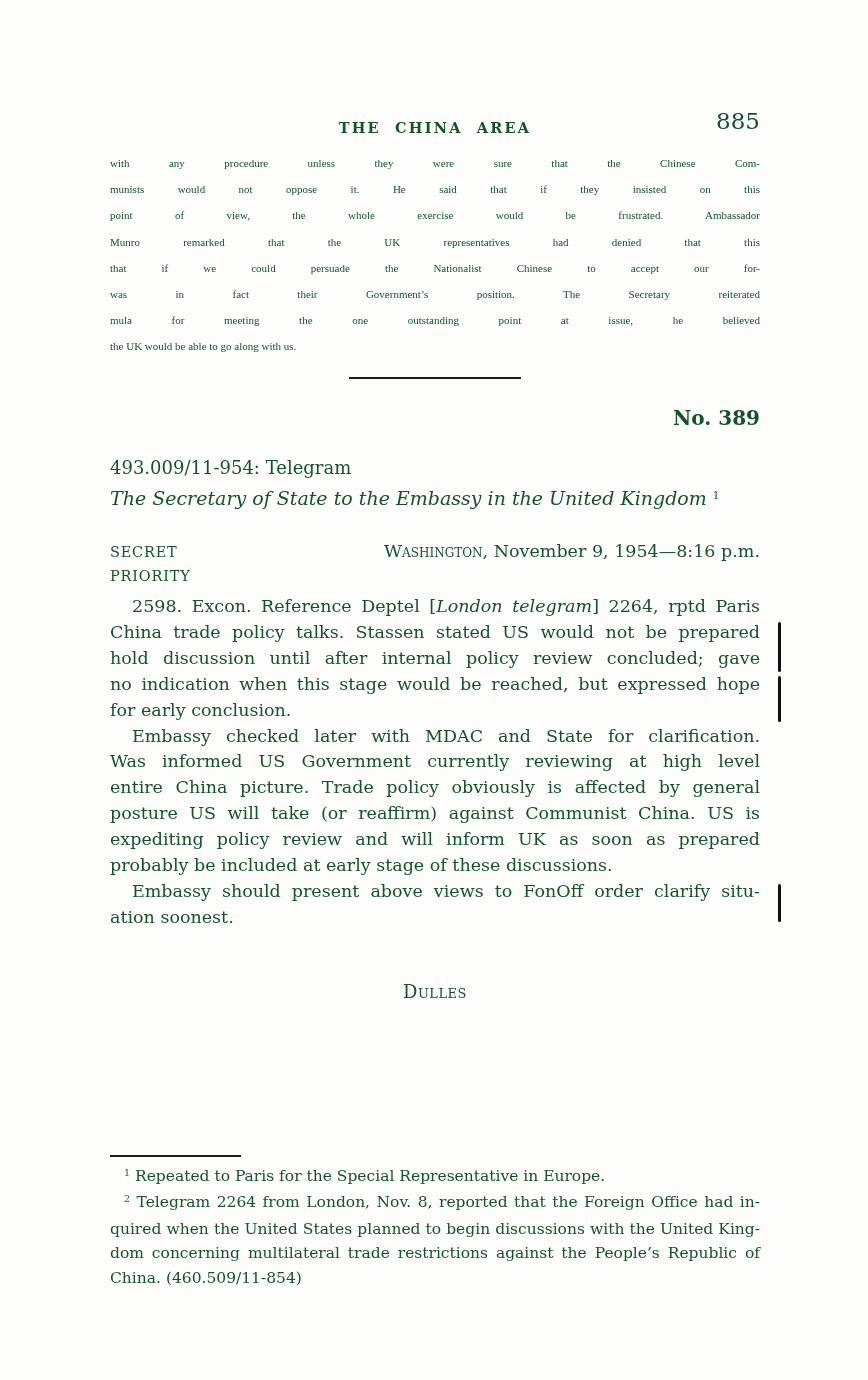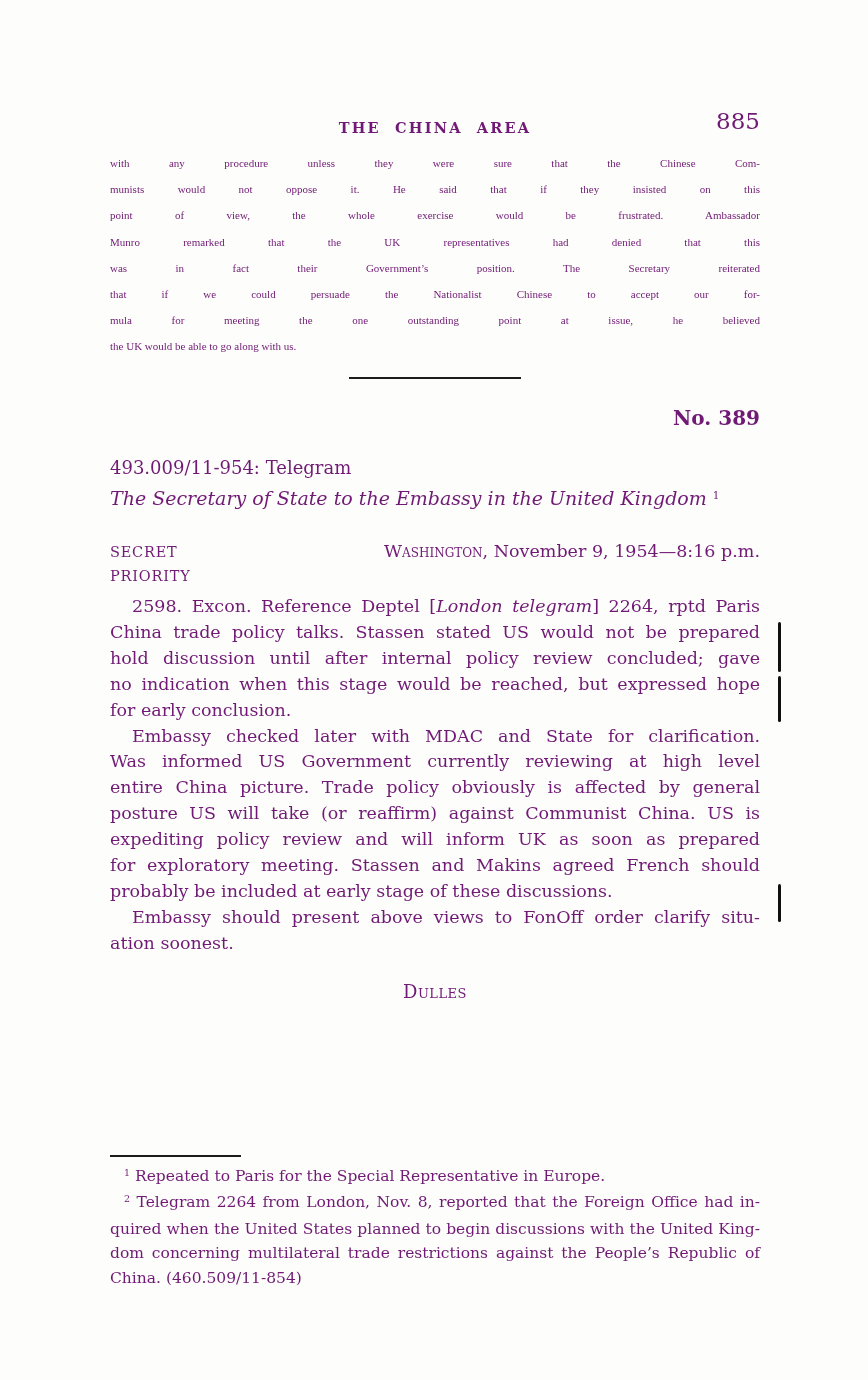--- a/index.html
+++ b/index.html
@@ -2,21 +2,21 @@
 <html><head>
 <meta charset="utf-8">
 <style>
   html, body { margin: 0; padding: 0; background: #e8e8e8; }
   .page {
     position: relative;
     width: 868px;
     height: 1380px;
     background: #fdfdfb;
     font-family: "DejaVu Serif", "Liberation Serif", serif;
-    color: #701a75;
+    color: #14532d;
     overflow: hidden;
   }
   
   .runhead { position: absolute; top: 112px; left: 110px; width: 650px; height: 34px; }
   .rh-title {
     position: absolute; left: 0; right: 0; top: 7px;
     text-align: center; font-weight: bold; font-size: 14.5px;
     letter-spacing: 2.2px; word-spacing: 7px;
   }
   .rh-page { position: absolute; right: 0; top: -4px; font-size: 23px; }
@@ -88,22 +88,22 @@
   <div class="runhead">
     <span class="rh-title">THE CHINA AREA</span>
     <span class="rh-page">885</span>
   </div>
 
   <div class="cont">
       <div class="tline"><span>with any procedure unless they were sure that the Chinese Com-</span></div>
       <div class="tline"><span>munists would not oppose it. He said that if they insisted on this</span></div>
       <div class="tline"><span>point of view, the whole exercise would be frustrated. Ambassador</span></div>
       <div class="tline"><span>Munro remarked that the UK representatives had denied that this</span></div>
+      <div class="tline"><span>that if we could persuade the Nationalist Chinese to accept our for-</span></div>
       <div class="tline"><span>was in fact their Government’s position. The Secretary reiterated</span></div>
-      <div class="tline"><span>that if we could persuade the Nationalist Chinese to accept our for-</span></div>
       <div class="tline"><span>mula for meeting the one outstanding point at issue, he believed</span></div>
       <div class="tline last"><span>the UK would be able to go along with us.</span></div>
     </div>
 
   <div class="midrule"></div>
 
   <div class="docnum">No. 389</div>
 
   <div class="sourceref">493.009/11-954: Telegram</div>
 
@@ -129,21 +129,20 @@
         <div class="tline"><span>hold discussion until after internal policy review concluded; gave</span></div>
         <div class="tline"><span>no indication when this stage would be reached, but expressed hope</span></div>
         <div class="tline last"><span>for early conclusion.</span></div>
       </div>
     <div>
         <div class="tline indent"><span>Embassy checked later with MDAC and State for clarification.</span></div>
         <div class="tline"><span>Was informed US Government currently reviewing at high level</span></div>
         <div class="tline"><span>entire China picture. Trade policy obviously is affected by general</span></div>
         <div class="tline"><span>posture US will take (or reaffirm) against Communist China. US is</span></div>
         <div class="tline"><span>expediting policy review and will inform UK as soon as prepared</span></div>
-        <div class="tline"><span>for exploratory meeting. Stassen and Makins agreed French should</span></div>
         <div class="tline last"><span>probably be included at early stage of these discussions.</span></div>
       </div>
     <div>
         <div class="tline indent"><span>Embassy should present above views to FonOff order clarify situ-</span></div>
         <div class="tline last"><span>ation soonest.</span></div>
       </div>
   </div>
 
   <div class="signature">Dulles</div>
 

